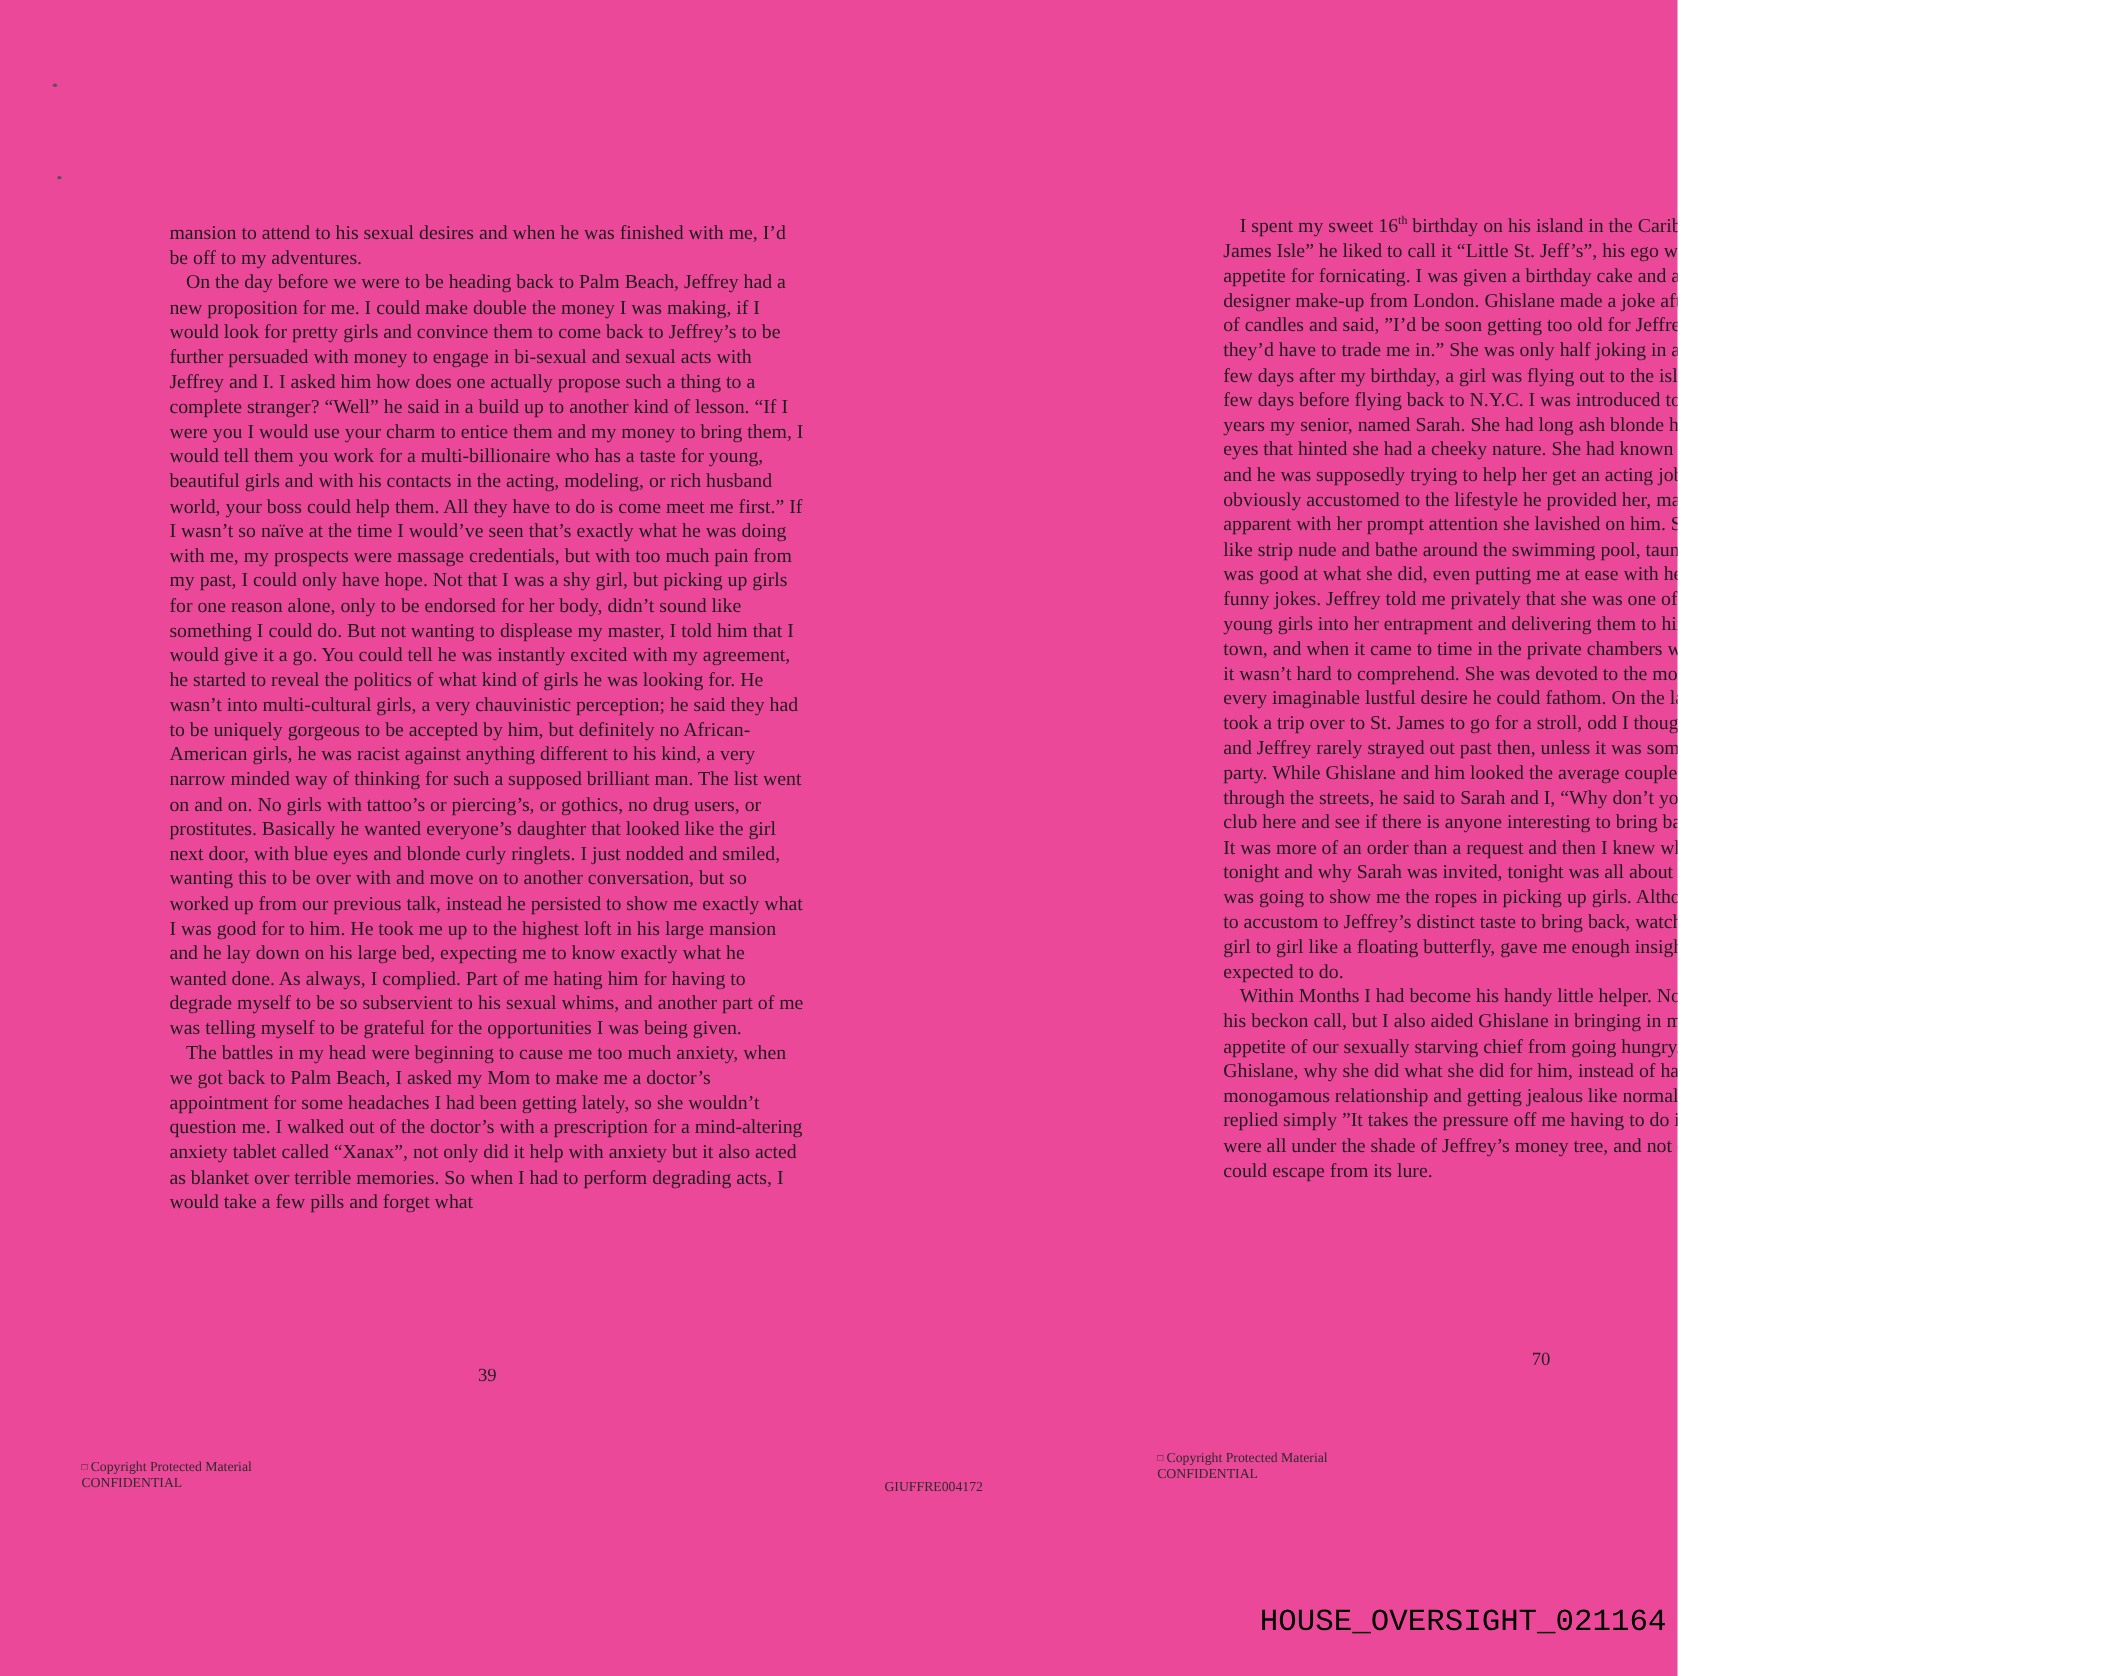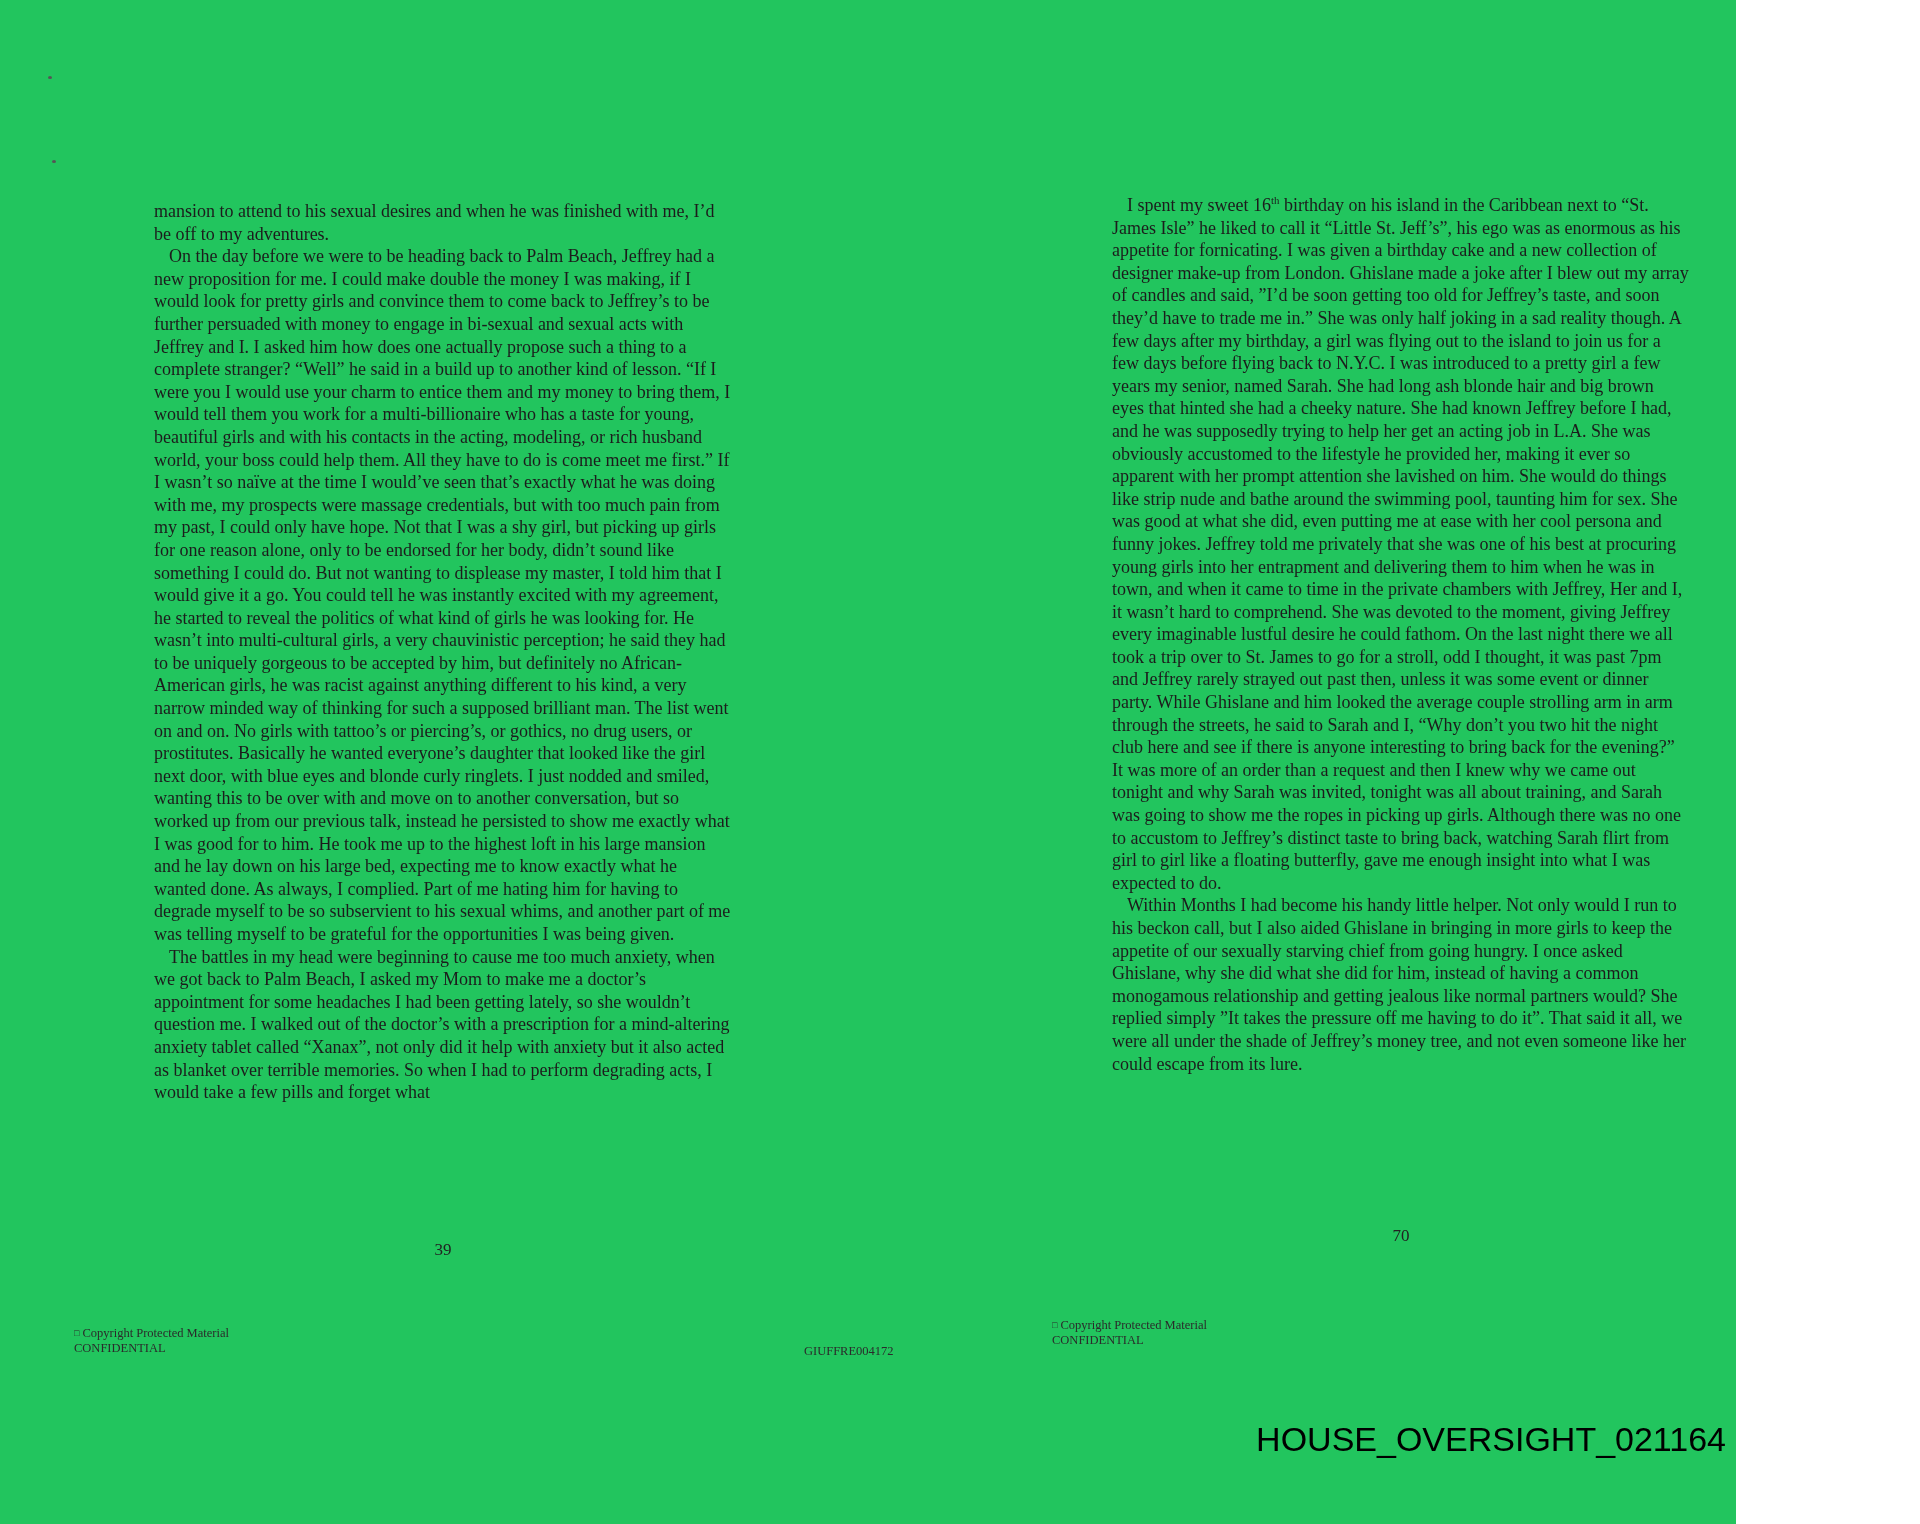--- a/index.html
+++ b/index.html
@@ -3,23 +3,23 @@
 <meta charset="utf-8">
 <title>Scanned Document</title>
 <style>
   html, body {
     margin: 0;
     padding: 0;
     background: #ffffff;
   }
   #sheet {
     position: relative;
-    width: 1736px;
+    width: 1525px;
     height: 1524px;
-    background: #22c55e;
+    background: #ec4899;
     overflow: hidden;
     font-family: "Liberation Serif", serif;
   }
   .page-text {
     position: absolute;
     width: 578px;
     color: #1c1c1c;
     font-size: 18px;
     line-height: 22.6px;
     text-align: left;
@@ -59,23 +59,23 @@
     position: absolute;
     font-size: 12.5px;
     color: #2b2b2b;
     white-space: nowrap;
   }
   #bates-39 { left: 804px;  top: 1344px; }
   #bates-40 { left: 1742px; top: 1336px; font-weight: bold; }
   #stamp {
     position: absolute;
     right: 10px;
-    top: 1420px;
-    font-family: Liberation Sans, sans-serif;
-    font-size: 34px;
+    top: 1460px;
+    font-family: Liberation Mono, monospace;
+    font-size: 28px;
     color: #000;
     white-space: nowrap;
   }
   .scan-speck {
     position: absolute;
     background: #555;
     border-radius: 50%;
   }
   #speck-1 { left: 48px; top: 76px;  width: 4px; height: 3px; }
   #speck-2 { left: 52px; top: 160px; width: 4px; height: 3px; }

